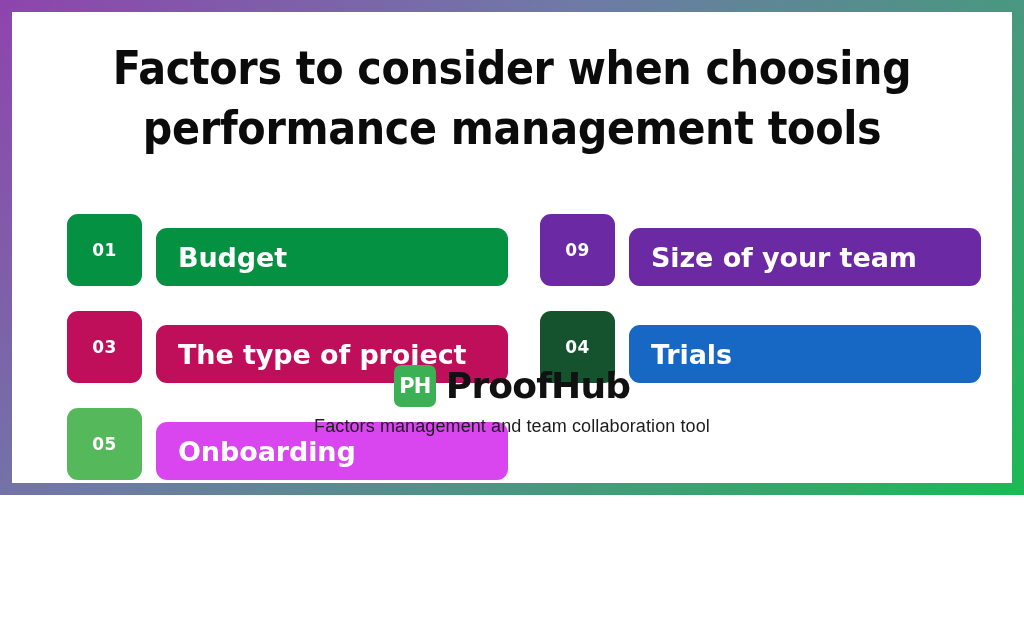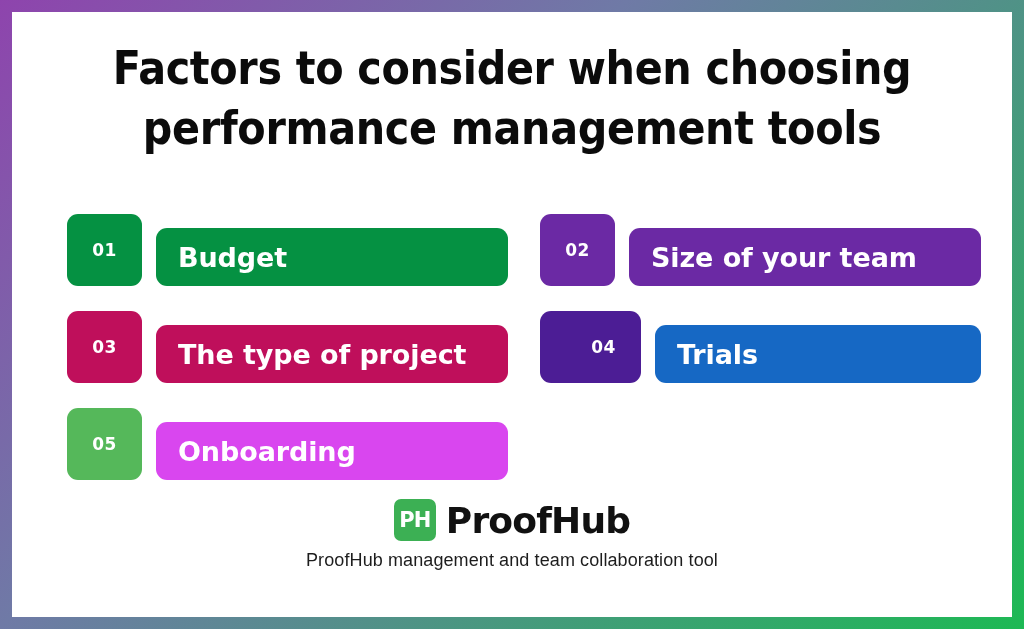--- a/index.html
+++ b/index.html
@@ -9,21 +9,21 @@
     background: #ffffff;
   }
   body {
     font-family: "Liberation Sans", sans-serif;
   }
 
   
   #infographic {
     position: relative;
     width: 1024px;
-    height: 629px;
+    height: 495px;
     box-sizing: border-box;
     overflow: hidden;
     background: linear-gradient(135deg,
                 #8e44ad 0%,
                 #8a4aa8 12%,
                 #6f7aa6 30%,
                 #3f9e8a 48%,
                 #2ea55f 70%,
                 #22b24c 88%,
                 #1db954 100%);
@@ -105,21 +105,21 @@
   
   .brand {
     position: absolute;
     left: 0;
     right: 0;
     bottom: 46px;
     text-align: center;
   }
   .brand-lockup {
     display: inline-flex;
-    align-items: flex-end;
+    align-items: flex-start;
     gap: 10px;
   }
   .brand-mark {
     width: 42px;
     height: 42px;
     border-radius: 7px;
     background: #3cb054;
     color: #ffffff;
     display: flex;
     align-items: center;
@@ -155,45 +155,45 @@
 performance management tools</div>
 
     <div class="grid">
 
       <div class="factor-row">
         <div class="factor-number" style="background: rgb(5, 145, 66);">01</div>
         <div class="factor-label" style="background: rgb(5, 145, 66);">Budget</div>
       </div>
 
       <div class="factor-row">
-        <div class="factor-number" style="background: rgb(107, 41, 164);">02</div>
+        <div class="factor-number" style="background: rgb(107, 41, 164);">09</div>
         <div class="factor-label" style="background: rgb(107, 41, 164);">Size of your team</div>
       </div>
 
       <div class="factor-row">
         <div class="factor-number" style="background: rgb(191, 15, 91);">03</div>
         <div class="factor-label" style="background: rgb(191, 15, 91);">The type of project</div>
       </div>
 
       <div class="factor-row">
-        <div class="factor-number" style="background: #4c1d95; padding-left: 26px;">04</div>
+        <div class="factor-number" style="background: #14532d;">04</div>
         <div class="factor-label" style="background: rgb(22, 104, 196);">Trials</div>
       </div>
 
       <div class="factor-row">
         <div class="factor-number" style="background: rgb(85, 184, 90);">05</div>
         <div class="factor-label" style="background: #d946ef;">Onboarding</div>
       </div>
 
       <div class="grid-spacer"></div>
 
     </div>
 
     <div class="brand">
       <div class="brand-lockup">
         <div class="brand-mark" style="background: rgb(60, 176, 84);">PH</div>
         <div class="brand-name">ProofHub</div>
       </div>
-      <div class="brand-tagline">ProofHub management and team collaboration tool</div>
+      <div class="brand-tagline">Factors management and team collaboration tool</div>
     </div>
 
   </div>
 </div>
 
 </body></html>

